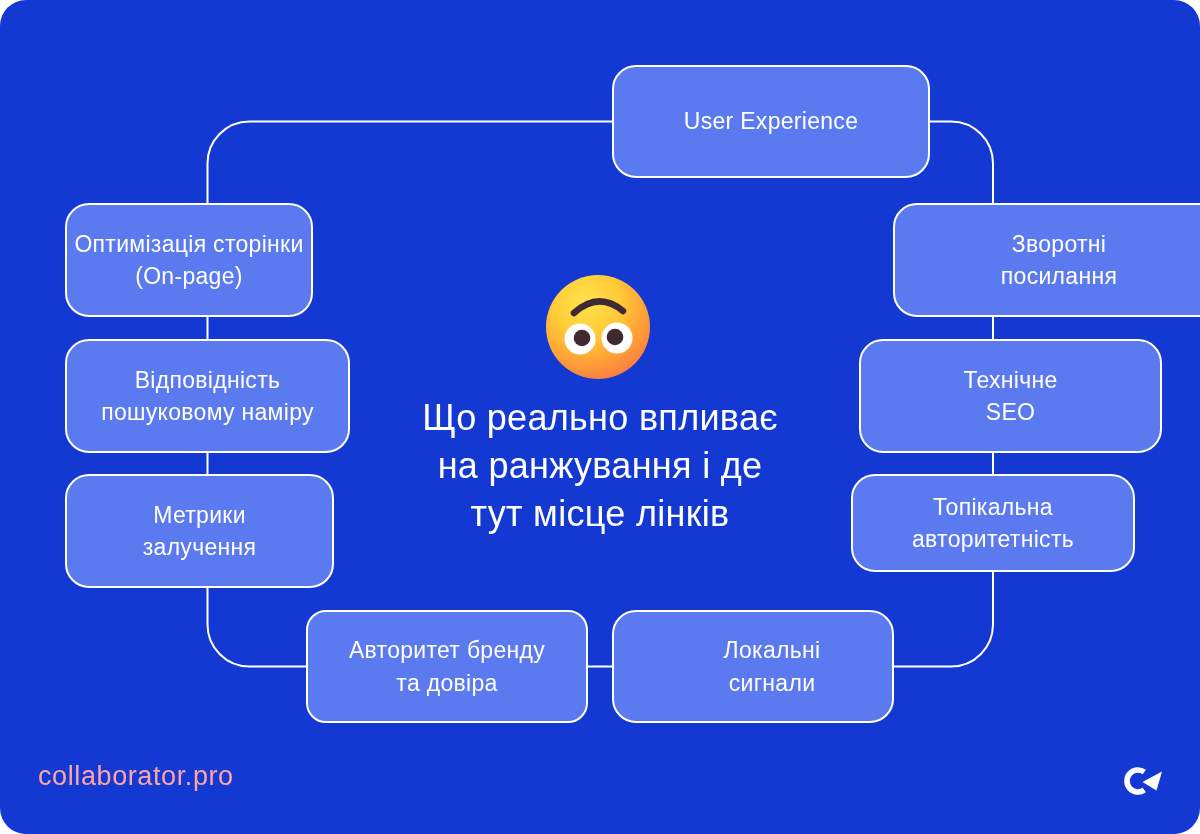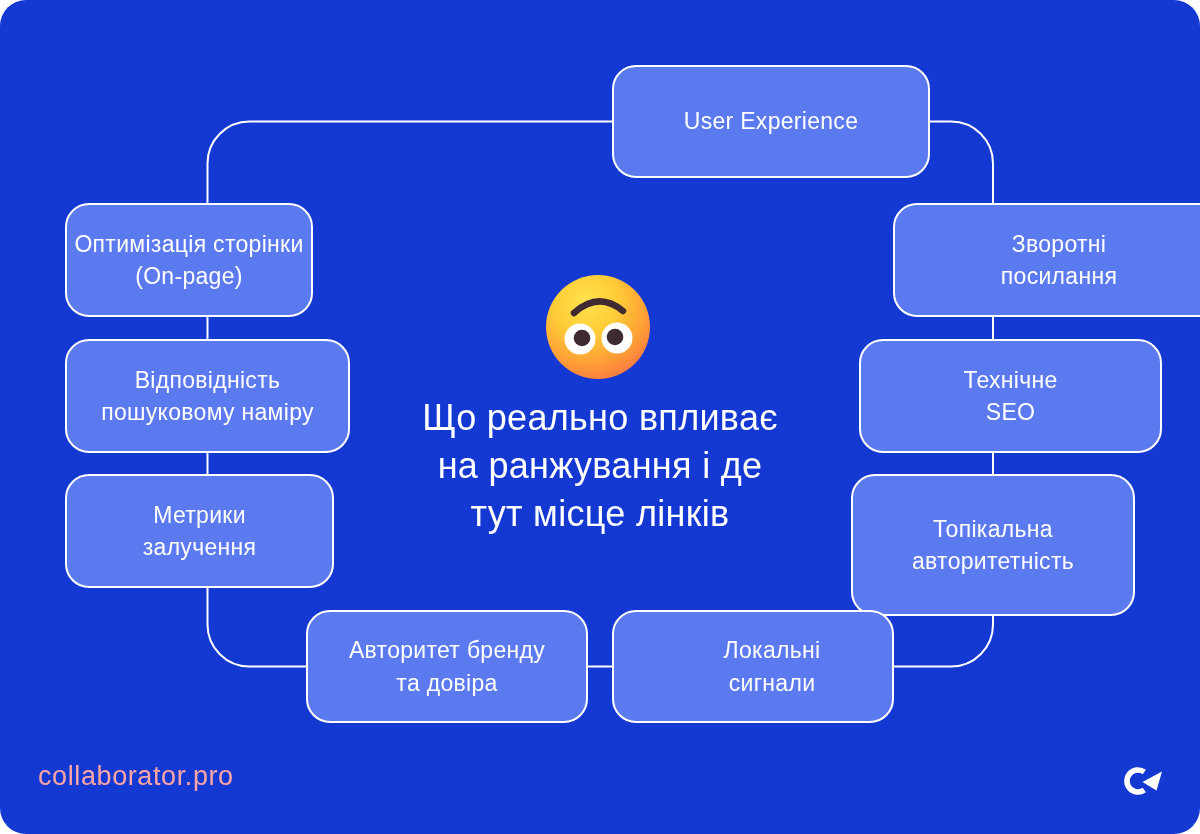--- a/index.html
+++ b/index.html
@@ -79,24 +79,24 @@
 
     <div class="node" style="left:65px;top:474px;width:269px;height:114px;">Метрики
 залучення</div>
 
     <div class="node" style="left:851px;top:203px;width:332px;height:114px;margin-left:42px;">Зворотні
 посилання</div>
 
     <div class="node" style="left:839px;top:339px;width:303px;height:114px;margin-left:20px;">Технічне
 SEO</div>
 
-    <div class="node" style="left:851px;top:474px;width:284px;height:142px;">Топікальна
+    <div class="node" style="left:851px;top:474px;width:284px;height:98px;">Топікальна
 авторитетність</div>
 
-    <div class="node" style="left:306px;top:610px;width:282px;height:113px;">Авторитет бренду
+    <div class="node" style="left:306px;top:610px;width:282px;height:113px;border-radius:20px;">Авторитет бренду
 та довіра</div>
 
     <div class="node" style="left:612px;top:610px;width:282px;height:113px;padding-left:38px;">Локальні
 сигнали</div>
 
     <svg class="emoji" viewBox="0 0 110 110">
       <defs>
         <radialGradient id="faceGrad" cx="38%" cy="26%" r="85%">
           <stop offset="0%" stop-color="#FFE34D"></stop>
           <stop offset="38%" stop-color="#FFCB37"></stop>

